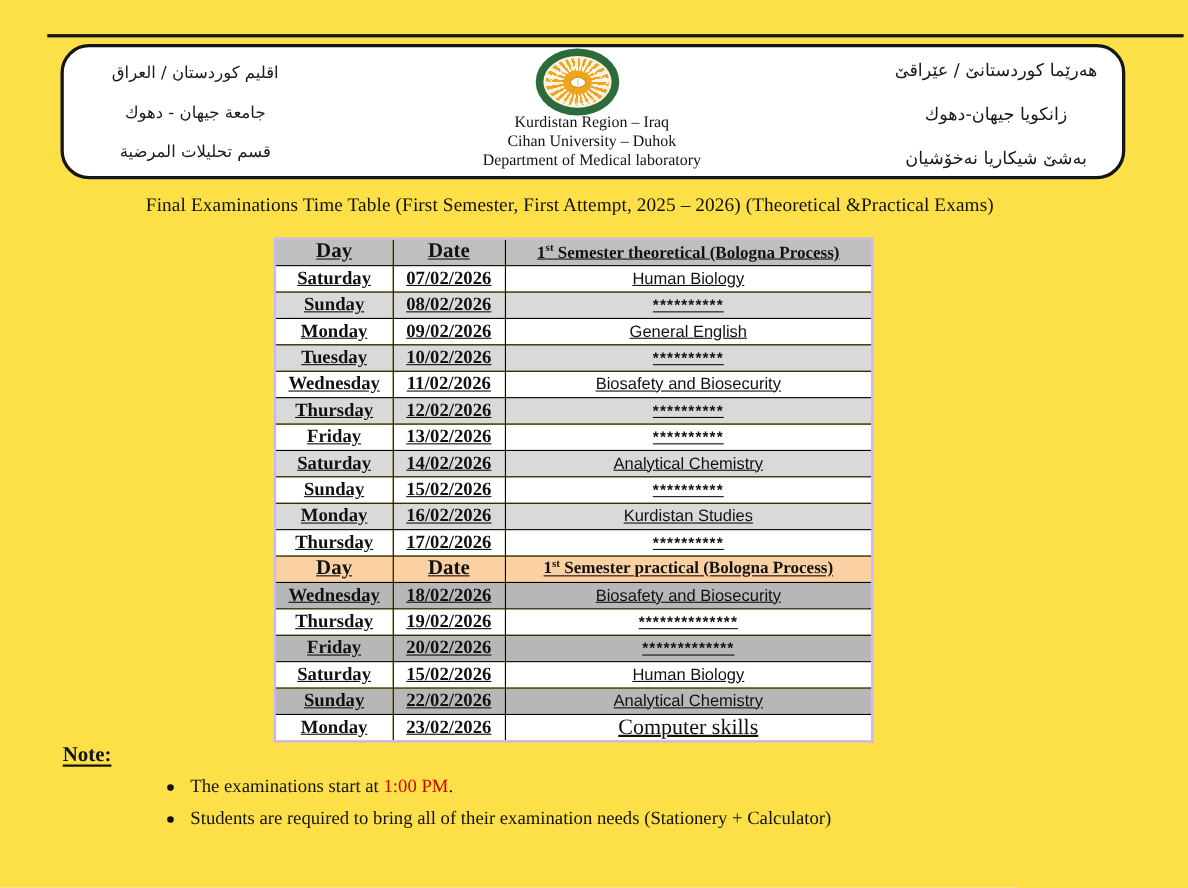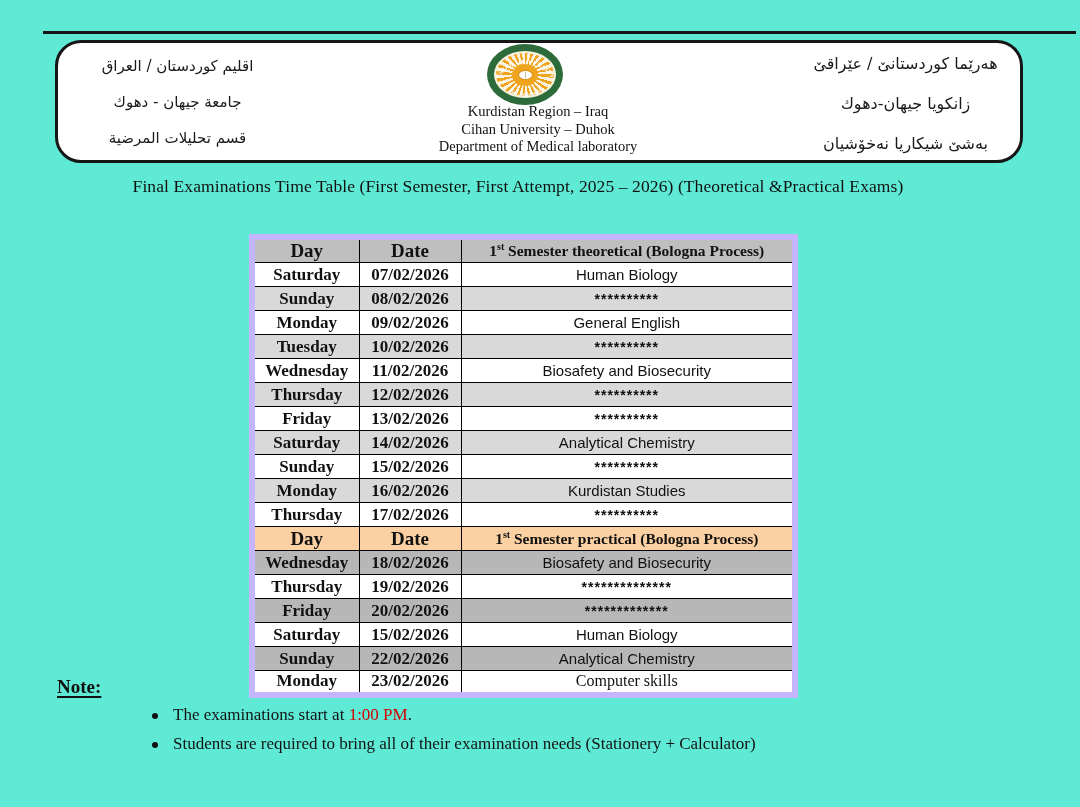--- a/index.html
+++ b/index.html
@@ -1,18 +1,18 @@
 <!DOCTYPE html>
 <html><head>
 <meta charset="utf-8">
 <style>
   * { margin:0; padding:0; box-sizing:border-box; }
   html,body { background:#e8e8e8; }
   .page {
-    position:relative; width:1080px; height:807px; background:#5eead4;
+    position:relative; width:1080px; height:807px; background:#fde047;
     font-family:"Liberation Serif", serif; color:#111; overflow:hidden;
     margin:0 auto;
   }
   
   .top-rule { position:absolute; left:43px; top:31px; width:1033px; height:3px; background:#161616; }
   .header-box {
     position:absolute; left:55px; top:40px; width:968px; height:123px;
     border:3px solid #161616; border-radius:26px; background:#fff;
   }
   .arabic-block {
@@ -50,37 +50,37 @@
   }
   .logo svg { position:absolute; inset:0; width:100%; height:100%; }
   .logo text { fill:#ffffff; font-family:"Liberation Sans", sans-serif; font-weight:bold; }
   
   .doc-title {
     position:absolute; left:38px; top:176px; width:960px; text-align:center;
     font-size:17.5px; color:#111; letter-spacing:0.1px;
   }
   
   .exam-table {
-    position:absolute; left:249px; top:234px; border-collapse:collapse;
-    border:6px solid #c4b5fd; table-layout:fixed;
+    position:absolute; left:249px; top:216px; border-collapse:collapse;
+    border:2px solid #c4b5fd; table-layout:fixed;text-decoration:underline;
   }
   .exam-table td {
     border:1px solid #000; height:24px; text-align:center; vertical-align:middle;
     padding:0 2px; overflow:hidden; white-space:nowrap;
   }
   .exam-table .col-day  { width:107px; }
   .exam-table .col-date { width:102px; }
   .exam-table .col-subj { width:334px; }
   .day-cell, .date-cell { font-family:"Liberation Serif", serif; font-weight:bold; font-size:17px; }
   .subject-cell { font-family:"Liberation Sans", sans-serif; font-size:15px; }
   .hdr .day-cell, .hdr .date-cell { font-size:19px; }
   .hdr .subject-cell { font-family:"Liberation Serif", serif; font-weight:bold; font-size:15.5px; }
   .hdr .subject-cell sup { font-size:10px; }
   .subject-cell.stars { font-weight:bold; letter-spacing:1px; font-size:14px; }
-  .exam-table tr:last-child .subject-cell { font-family:"Liberation Serif", serif; font-size:16px; }
+  .exam-table tr:last-child .subject-cell { font-family:"Liberation Serif", serif; font-size:20px; }
   
   .note-heading {
     position:absolute; left:57px; top:676px; font-size:19px; font-weight:bold;
     text-decoration:underline; text-underline-offset:3px; text-decoration-thickness:2px;
   }
   .note-list {
     position:absolute; left:150px; top:705px; list-style:none;
   }
   .note-list li {
     position:relative; padding-left:23px; margin-bottom:9px;

